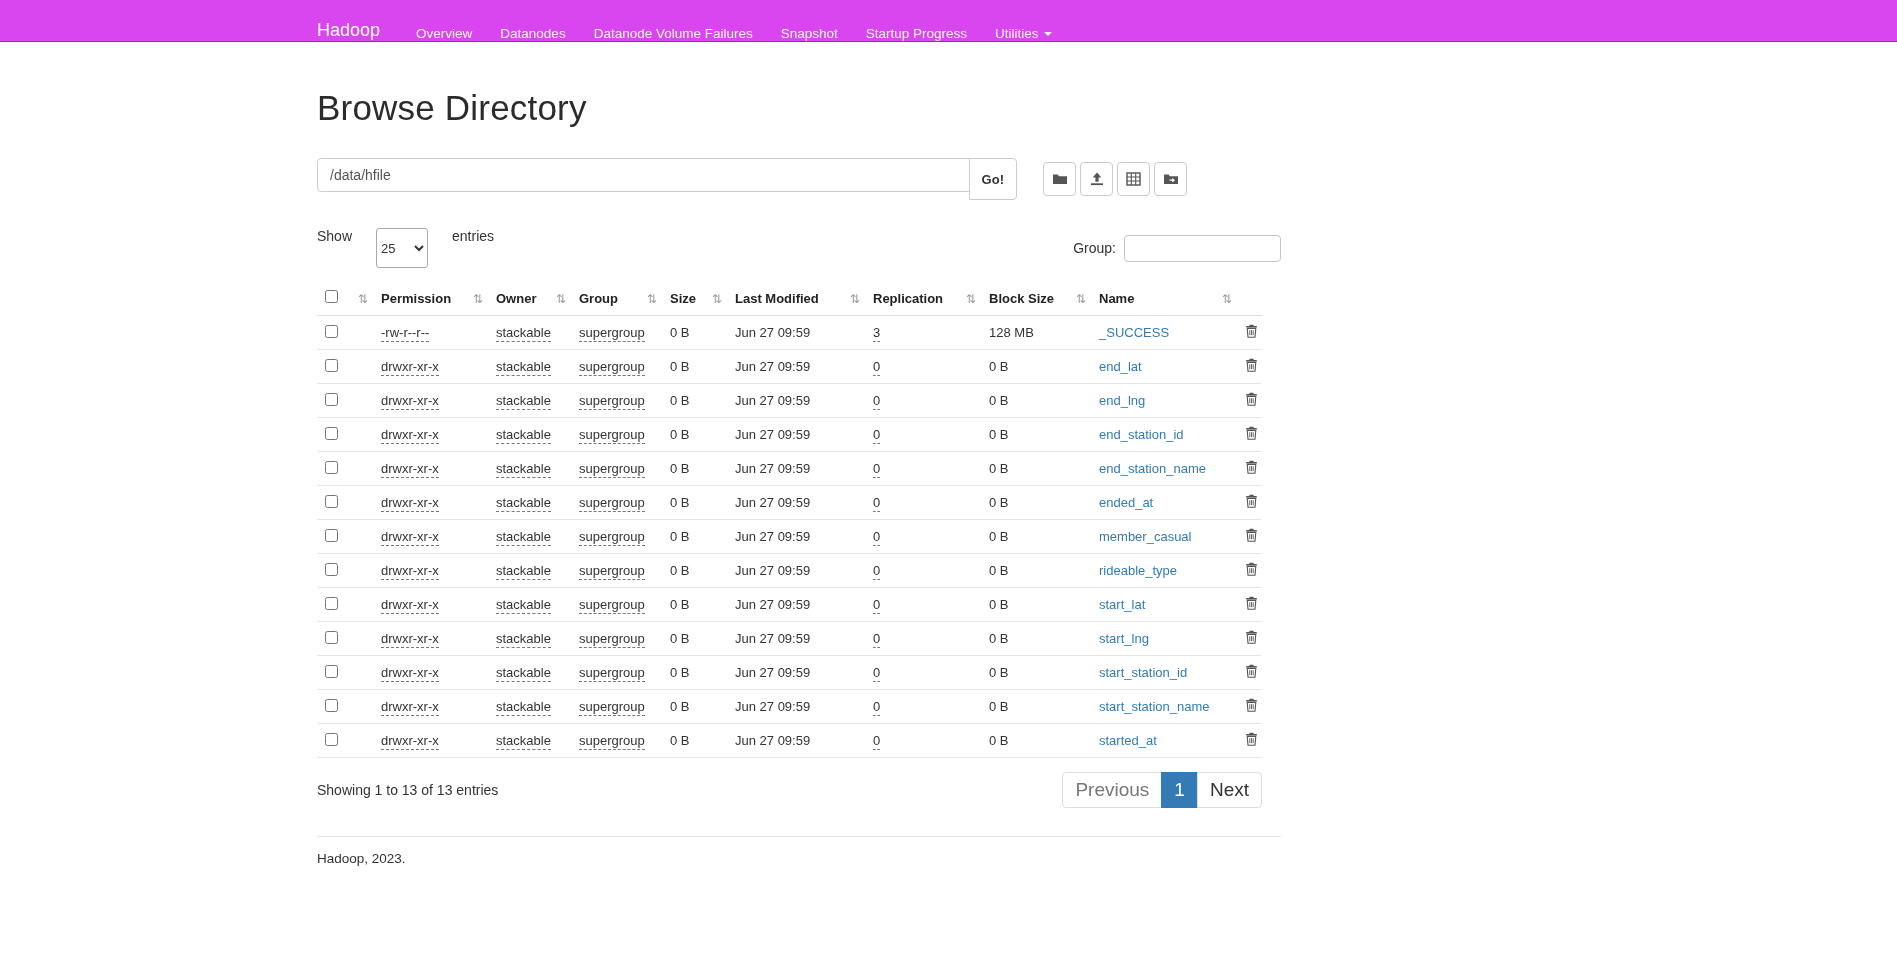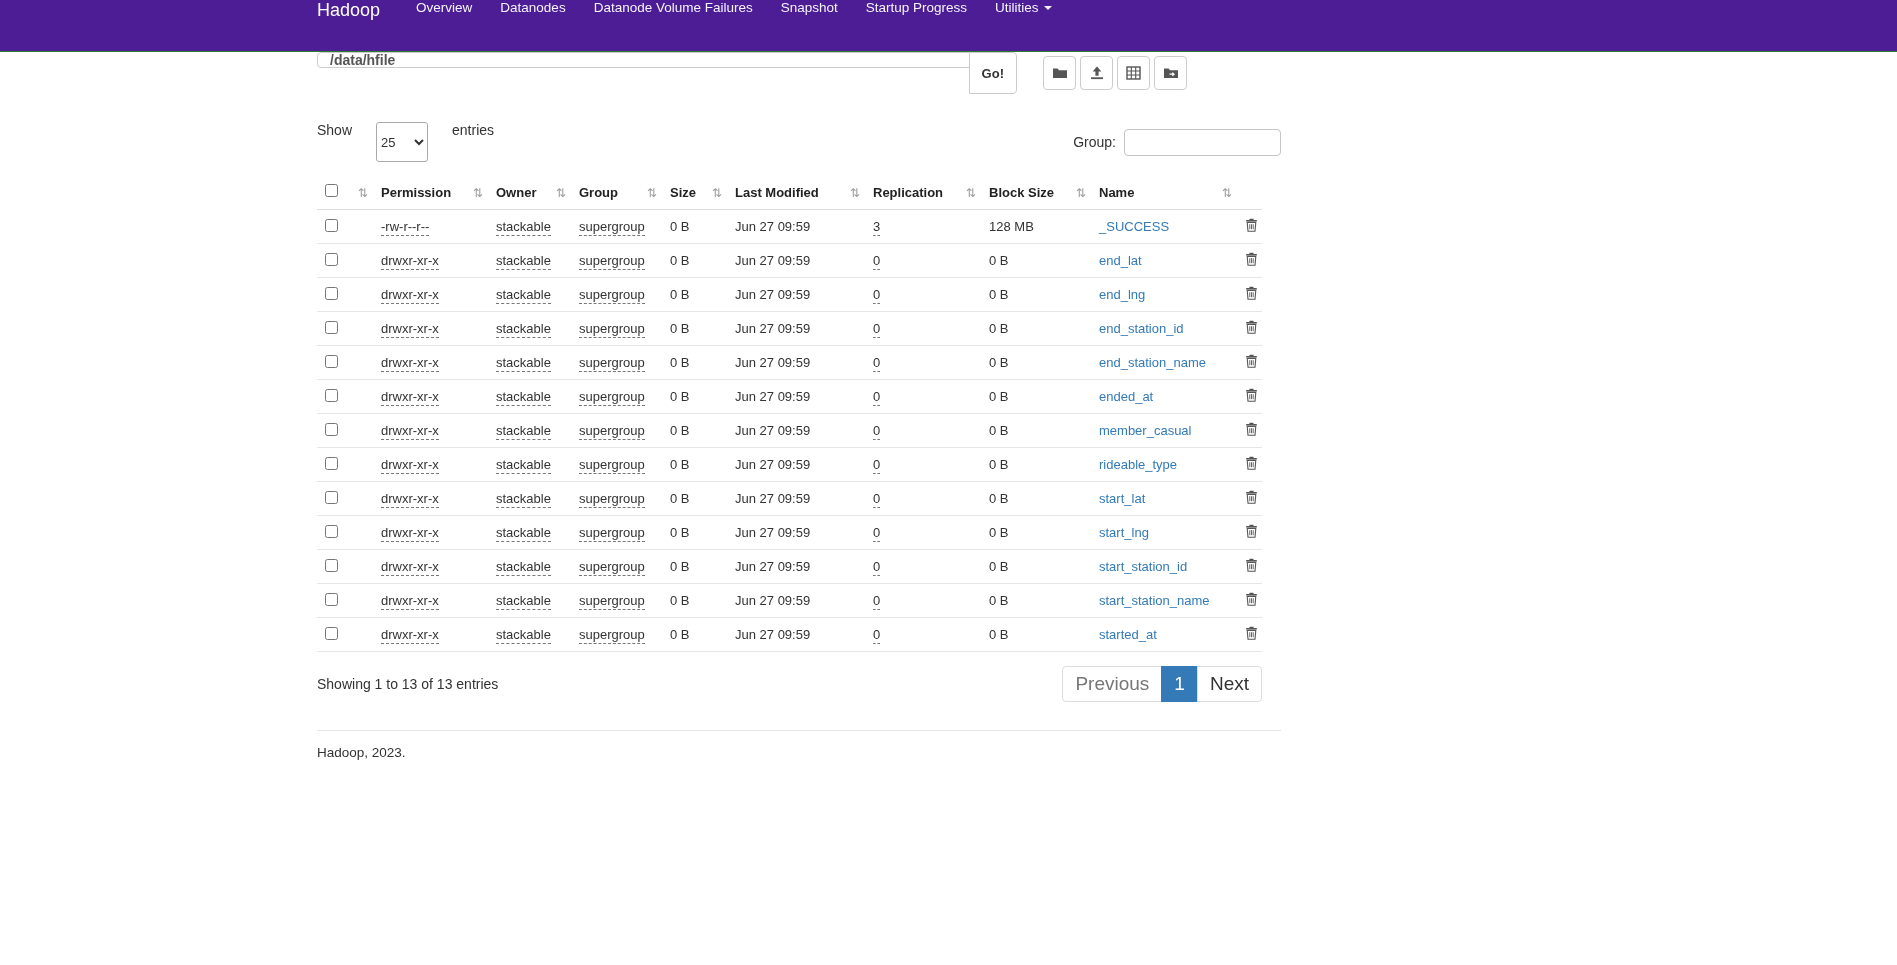--- a/index.html
+++ b/index.html
@@ -7,25 +7,25 @@
   body {
     font-family: "Liberation Sans", sans-serif;
     color:#333;
     min-width:1897px;
     min-height:965px;
     font-size:14px;
   }
 
   
   .navbar {
-    height:52px;
-    background:#4c1d95;
+    height:42px;
+    background:#d946ef;
     border-bottom:1px solid #2e7d2e;
     display:flex;
-    align-items:flex-start;
+    align-items:flex-end;
     padding-left:317px;
   }
   .navbar .brand {
     color:#fff;
     font-size:18px;
     display:flex;
     align-items:center;
     padding-right:22px;
     cursor:pointer;
   }
@@ -58,29 +58,28 @@
     color:#2b2b2b;
     margin:46px 0 30px;
     letter-spacing:.2px;
   }
 
   
   .path-row { display:flex; align-items:center; }
   .input-group { display:flex; width:700px; }
   .path-input {
     flex:1;
-    height:16px;
+    height:34px;
     padding:6px 12px;
     border:1px solid #ccc;
     border-radius:4px 0 0 4px;
     font-size:14px;
     color:#555;
     font-family:"Liberation Sans", sans-serif;
     outline:none;
-    font-weight:bold;
   }
   .go-btn {
     height:42px;
     padding:6px 12px;
     margin-left:-1px;
     border:1px solid #ccc;
     border-radius:0 4px 4px 0;
     background:#fff;
     font-weight:700;
     font-size:13px;
@@ -214,20 +213,21 @@
         <span>Startup Progress</span>
       </li>
     <li>
       <span>Utilities</span>
       <span class="caret"></span>
     </li>
   </ul>
 </div>
 
 <div class="container">
+  <h1 class="page-title">Browse Directory</h1>
 
   <div class="path-row">
     <div class="input-group">
       <input class="path-input" type="text" value="/data/hfile" style="">
       <button class="go-btn">Go!</button>
     </div>
     <div class="toolbar">
       <button class="tool-btn" title="">
         <span>
           <svg width="16" height="14" viewBox="0 0 16 14">

